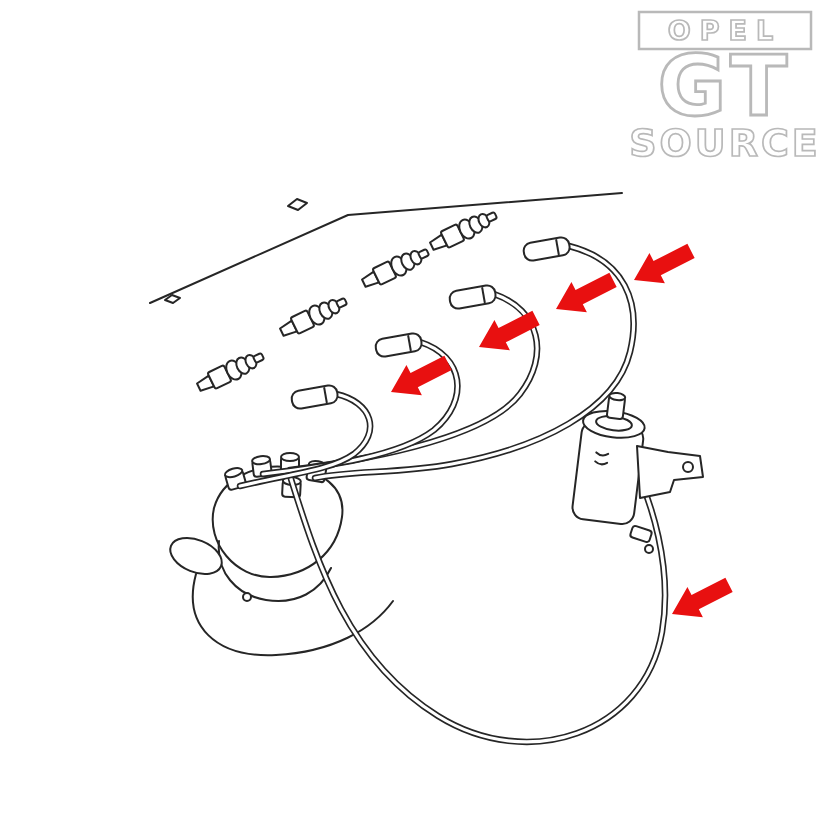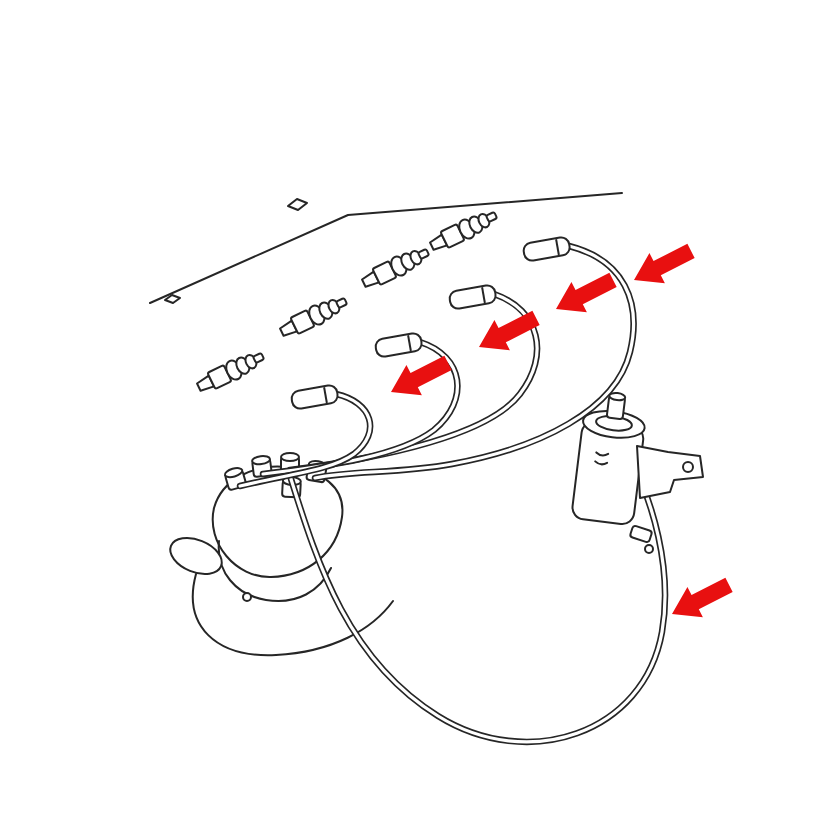--- a/index.html
+++ b/index.html
@@ -129,14 +129,22 @@
 
     <g>
         <use href="#arrow" transform="translate(634,280) rotate(-27)"></use>
         <use href="#arrow" transform="translate(556,309) rotate(-27)"></use>
         <use href="#arrow" transform="translate(479,347) rotate(-27)"></use>
         <use href="#arrow" transform="translate(391,392) rotate(-27)"></use>
         <use href="#arrow" transform="translate(672,614) rotate(-27)"></use>
       </g>
   </svg>
 
+  <div class="logo">
+    <svg width="210" height="160" viewBox="0 0 210 160">
+      <rect class="logo-box" x="19" y="4" width="172" height="37"></rect>
+      <text class="t-opel" x="105" y="32">OPEL</text>
+      <text class="t-gt" x="105" y="107">GT</text>
+      <text class="t-source" x="105" y="148">SOURCE</text>
+    </svg>
+  </div>
 
 </div>
 
 </body></html>

